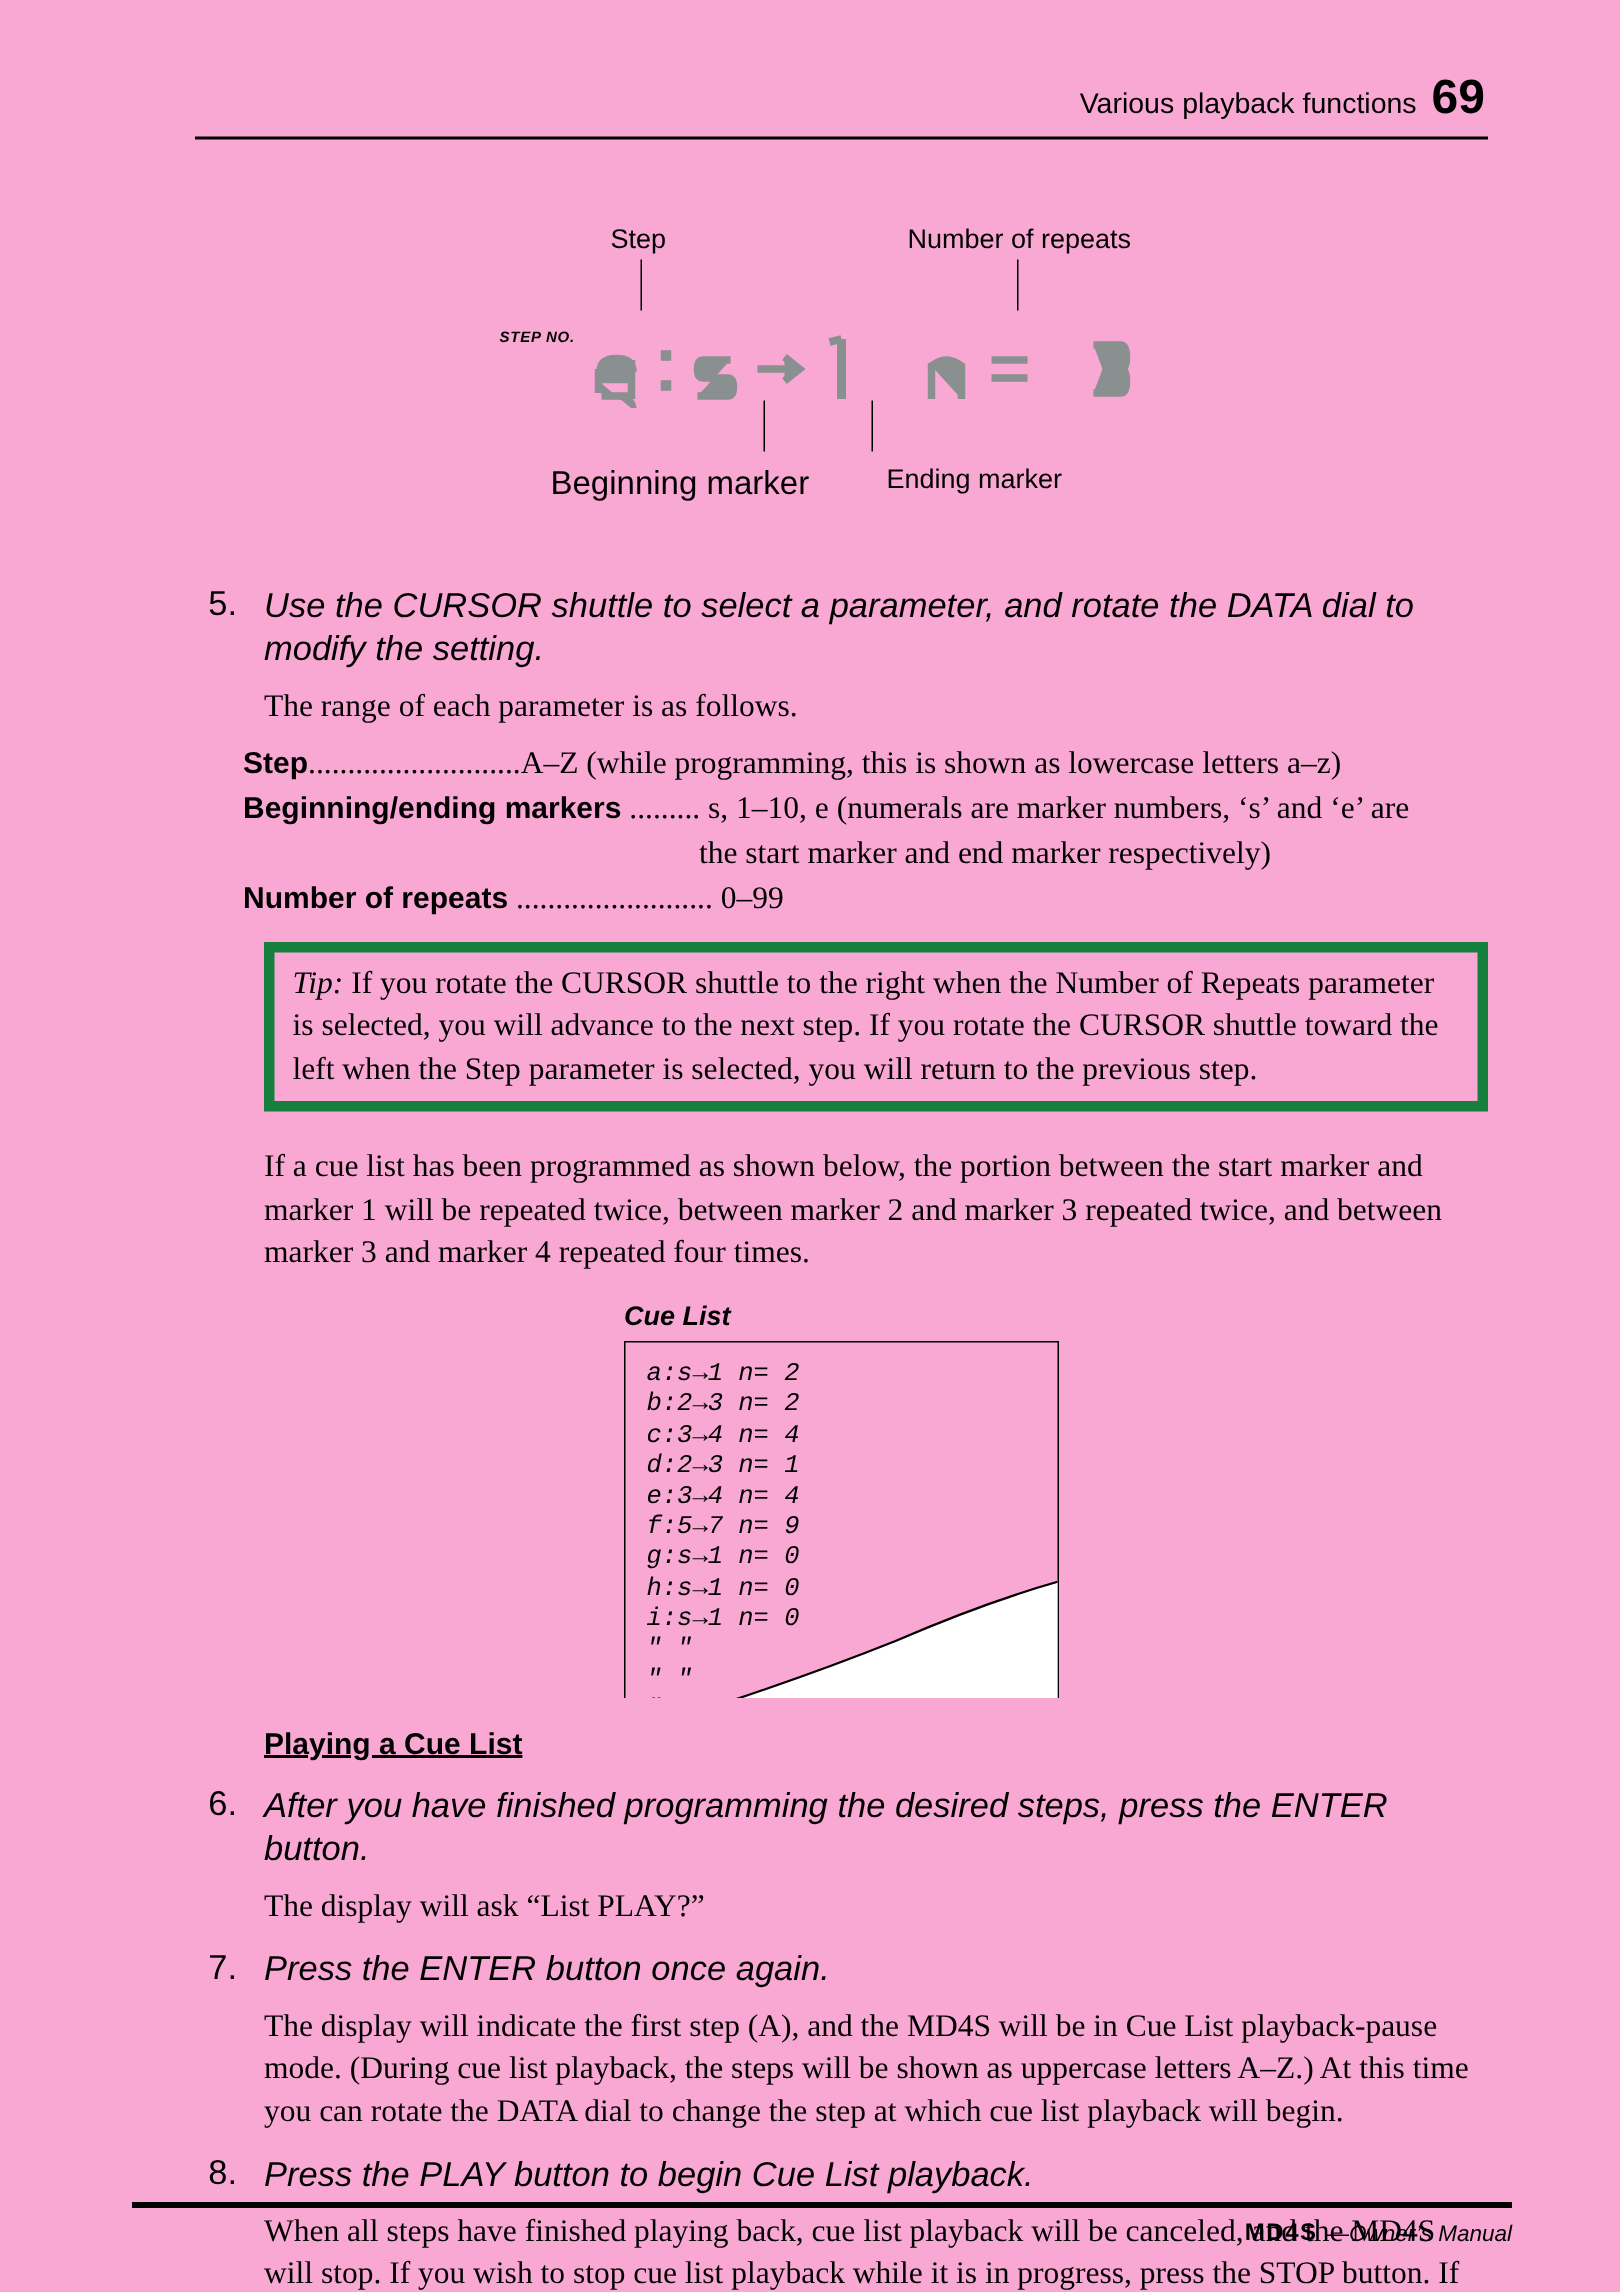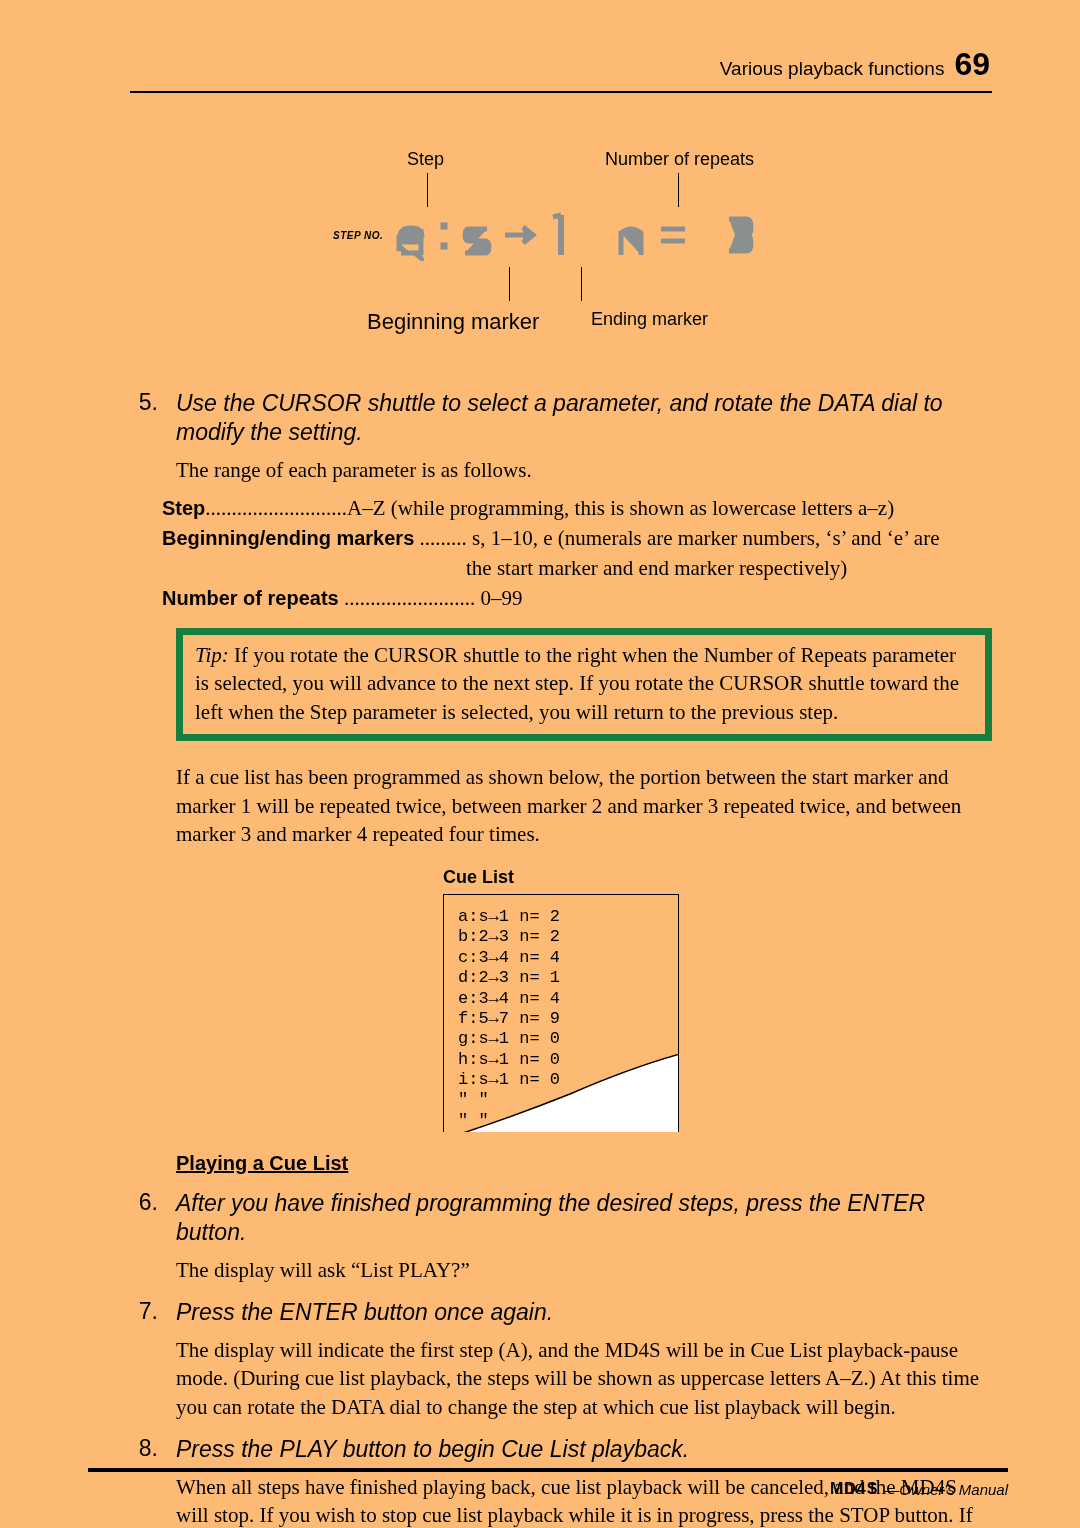--- a/index.html
+++ b/index.html
@@ -1,29 +1,29 @@
 <!DOCTYPE html>
 <html><head>
 <meta charset="utf-8">
 <style>
   * { box-sizing: border-box; margin: 0; padding: 0; }
   html, body { width: 1080px; background: #fff; font-family: "Times New Roman", Times, serif; color: #000; }
-  .page { width: 1080px; height: 1528px; position: relative; padding: 40px 88px 40px 130px; background: #fdba74; }
+  .page { width: 1080px; height: 1528px; position: relative; padding: 40px 88px 40px 130px; background: #f9a8d4; }
   .hdr { display:flex; justify-content:flex-end; align-items: baseline; padding-right: 2px; margin-top: 6px; }
   .hdr-text { font-family: Helvetica, Arial, sans-serif; font-size: 19px; }
   .hdr-num { font-family: Helvetica, Arial, sans-serif; font-size: 32px; font-weight: 700; margin-left: 10px; }
   .rule { border: none; border-top: 2.5px solid #000; margin-top: 8px; }
   .sec1 { margin-top: 56px; }
   .diagram { width: 560px; margin: 0 auto; position: relative; height: 220px; font-family: Helvetica, Arial, sans-serif; }
   .d-step-lbl { position:absolute; left: 126px; top: 0; font-size:18px; }
   .d-repeats-lbl { position:absolute; left: 324px; top: 0; font-size:18px; }
   .vline { position:absolute; width:1px; background:#000; }
   .vl-step { left: 146px; top: 24px; height: 34px; }
   .vl-rep  { left: 397px; top: 24px; height: 34px; }
-  .lcd-row { position:absolute; top: 60px; left: 52px; display:flex; align-items: center; }
+  .lcd-row { position:absolute; top: 71px; left: 52px; display:flex; align-items: flex-start; }
   .stepno { font-size: 10px; font-weight: 700; font-style: italic; font-family: Helvetica, Arial, sans-serif; margin-right: 10px; letter-spacing: .5px; }
   .lcd { display:flex; gap: 6px; }
   .seg { width: 36px; height: 52px; }
   .seg svg { width: 100%; height: 100%; }
   .seg.narrow { width: 18px; }
   .seg.space { width: 22px; }
   .vl-beg { left: 228px; top: 118px; height: 34px; }
   .vl-end { left: 300px; top: 118px; height: 34px; }
   .d-beg-lbl { position:absolute; left: 86px; top: 160px; font-size:22px; }
   .d-end-lbl { position:absolute; left: 310px; top: 160px; font-size:18px; }
@@ -35,21 +35,21 @@
   .para { font-size: 21px; line-height: 1.36; margin-left: 46px; }
   .defs { margin-top: 10px; margin-left: 32px; font-size: 21px; line-height: 1.42; }
   .def-k { font-family: Helvetica, Arial, sans-serif; font-weight: 700; font-size: 20px; }
   .def-row { }
   .def-cont { margin-left: 304px; }
   .tipbox { border:7px solid #15803d; margin: 14px 0 0 46px; padding: 6px 12px 8px 12px; }
   .tipbox .tip-em { font-style: italic; }
   .tip-text { font-size: 21px; line-height: 1.36; }
   .after-tip { margin-top: 22px; }
 
-  .cuebox-wrap { width: 236px; margin: 18px auto 0; }
+  .cuebox-wrap { width: 290px; margin: 18px auto 0; font-style: italic; }
   .cuebox-title { font-family: Helvetica, Arial, sans-serif; font-weight: 700; font-size: 18px; margin-bottom: 6px; }
   .cuebox { border: 1.5px solid #000; border-bottom: none; border-bottom-left-radius: 0; padding: 12px 14px 0 14px; font-family: "Courier New", monospace; font-size: 17px; line-height: 1.2; position: relative; height: 238px; overflow: hidden; }
   .cuebox svg.cut { position:absolute; right:-2px; bottom:-2px; width: 220px; height: 80px; }
 
   .h3 { font-family: Helvetica, Arial, sans-serif; font-weight: 700; font-size: 20px; margin: 20px 0 12px 46px; text-decoration: underline; }
   .step-block { margin-top: 14px; }
 
   .footer { position:absolute; bottom: 30px; left: 88px; right: 72px; }
   .footrule { border:none; border-top: 4px solid #000; }
   .foot-txt { text-align: right; font-family: Helvetica, Arial, sans-serif; font-size: 15px; margin-top: 8px; display:flex; justify-content:flex-end; align-items: center; gap: 6px; }

